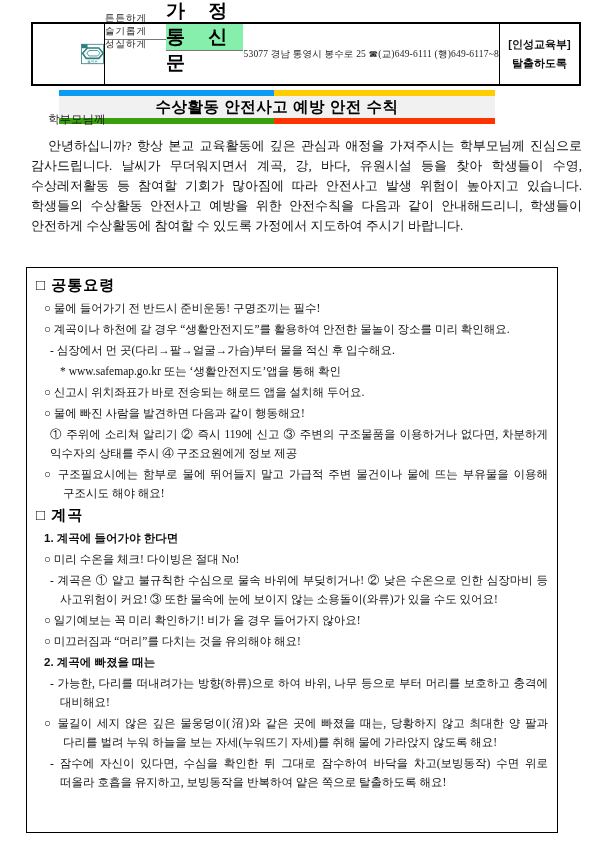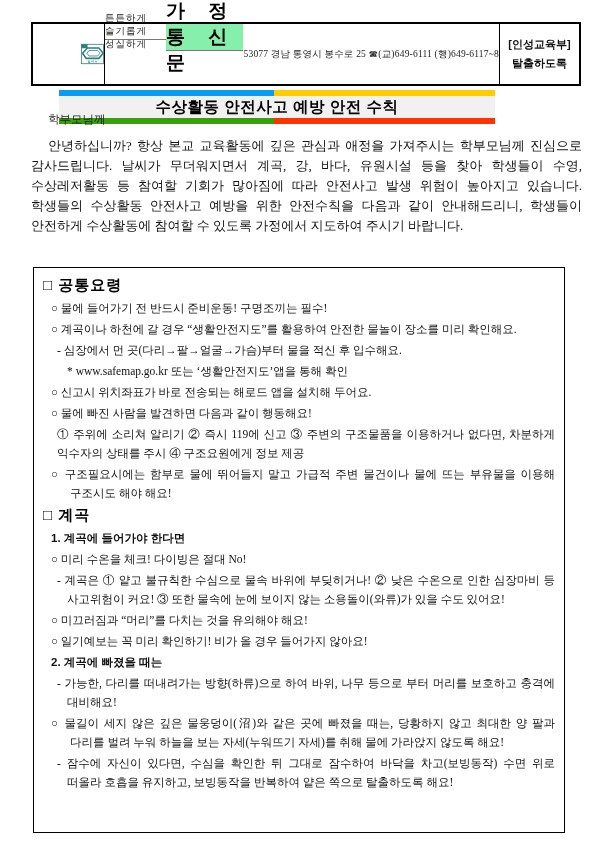--- a/index.html
+++ b/index.html
@@ -53,21 +53,21 @@
   }
   
   .salutation{position:absolute; top:112px; left:31px; width:551px; font-size:11.5px; text-indent:17px;}
   .intro{
     position:absolute; top:136px; left:31px; width:551px;
     font-size:13px; line-height:20px; text-align:justify; text-indent:17px;
     word-break:keep-all; color:#111;
   }
   
   .box{
-    position:absolute; top:267px; left:33px; width:532px; height:566px;
+    position:absolute; top:267px; left:26px; width:532px; height:566px;
     border:1px solid #000; box-sizing:border-box; padding:5px 9px 0 9px;
     overflow:hidden;
   }
   .sec-head{
     font-family:"Liberation Sans","DejaVu Sans",sans-serif;
     font-weight:bold; font-size:15px; color:#000; margin:3px 0 4px 0; letter-spacing:1px;
   }
   .item{
     font-size:11.5px; line-height:19px; margin:2px 0; text-align:justify;
     word-break:keep-all; color:#111;
@@ -130,21 +130,21 @@
     <div class="item m-star">* www.safemap.go.kr 또는 ‘생활안전지도’앱을 통해 확인</div>
     <div class="item m-circle">○ 신고시 위치좌표가 바로 전송되는 해로드 앱을 설치해 두어요.</div>
     <div class="item m-circle">○ 물에 빠진 사람을 발견하면 다음과 같이 행동해요!</div>
     <div class="item m-num">① 주위에 소리쳐 알리기 ② 즉시 119에 신고 ③ 주변의 구조물품을 이용하거나 없다면, 차분하게 익수자의 상태를 주시 ④ 구조요원에게 정보 제공</div>
     <div class="item m-circle">○ 구조필요시에는 함부로 물에 뛰어들지 말고 가급적 주변 물건이나 물에 뜨는 부유물을 이용해 구조시도 해야 해요!</div>
 
     <div class="sec-head">□ 계곡</div>
     <div class="item m-bold">1. 계곡에 들어가야 한다면</div>
     <div class="item m-circle">○ 미리 수온을 체크! 다이빙은 절대 No!</div>
     <div class="item m-dash">- 계곡은 ① 얕고 불규칙한 수심으로 물속 바위에 부딪히거나! ② 낮은 수온으로 인한 심장마비 등 사고위험이 커요! ③ 또한 물속에 눈에 보이지 않는 소용돌이(와류)가 있을 수도 있어요!</div>
+    <div class="item m-circle">○ 일기예보는 꼭 미리 확인하기! 비가 올 경우 들어가지 않아요!</div>
     <div class="item m-circle">○ 미끄러짐과 “머리”를 다치는 것을 유의해야 해요!</div>
-    <div class="item m-circle">○ 일기예보는 꼭 미리 확인하기! 비가 올 경우 들어가지 않아요!</div>
     <div class="item m-bold">2. 계곡에 빠졌을 때는</div>
     <div class="item m-dash">- 가능한, 다리를 떠내려가는 방향(하류)으로 하여 바위, 나무 등으로 부터 머리를 보호하고 충격에 대비해요!</div>
     <div class="item m-circle">○ 물길이 세지 않은 깊은 물웅덩이(沼)와 같은 곳에 빠졌을 때는, 당황하지 않고 최대한 양 팔과 다리를 벌려 누워 하늘을 보는 자세(누워뜨기 자세)를 취해 물에 가라앉지 않도록 해요!</div>
     <div class="item m-dash">- 잠수에 자신이 있다면, 수심을 확인한 뒤 그대로 잠수하여 바닥을 차고(보빙동작) 수면 위로 떠올라 호흡을 유지하고, 보빙동작을 반복하여 얕은 쪽으로 탈출하도록 해요!</div>
   </div>
 
 </div>
 
 </body></html>

